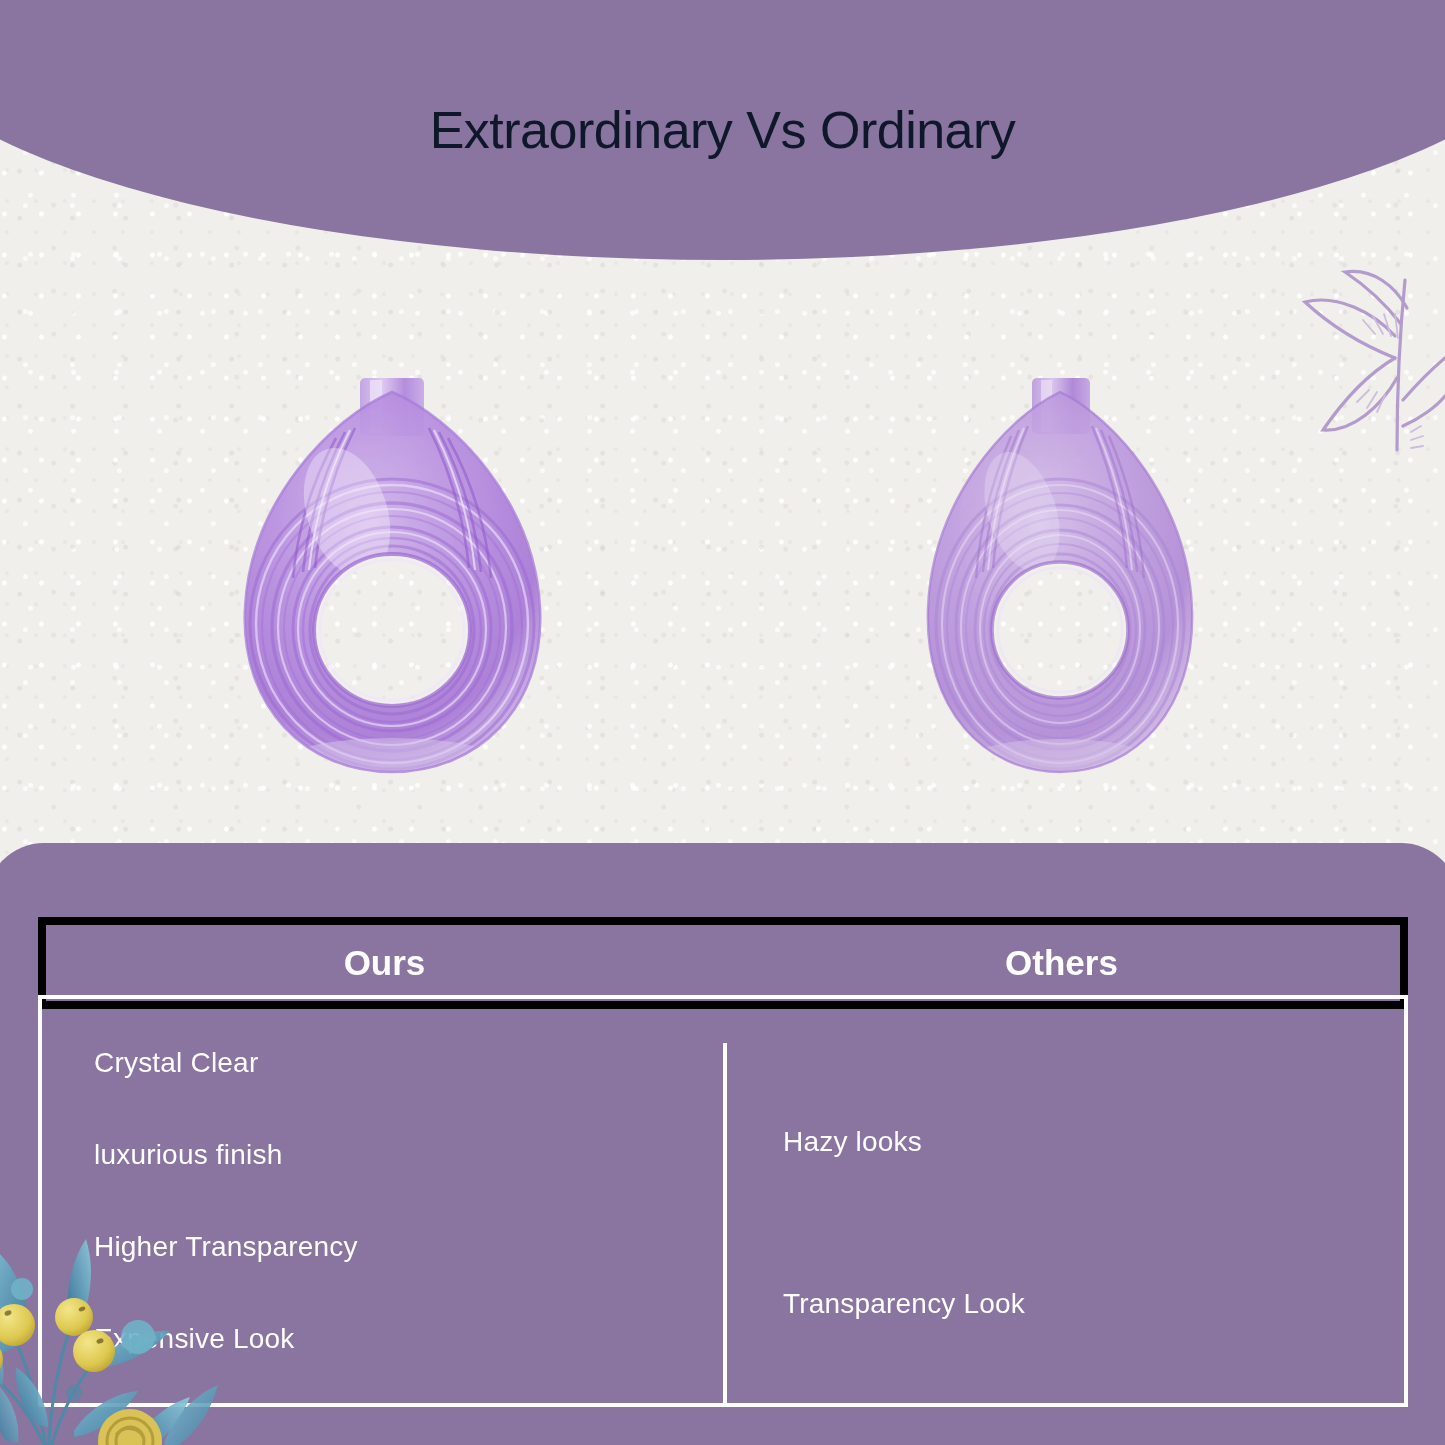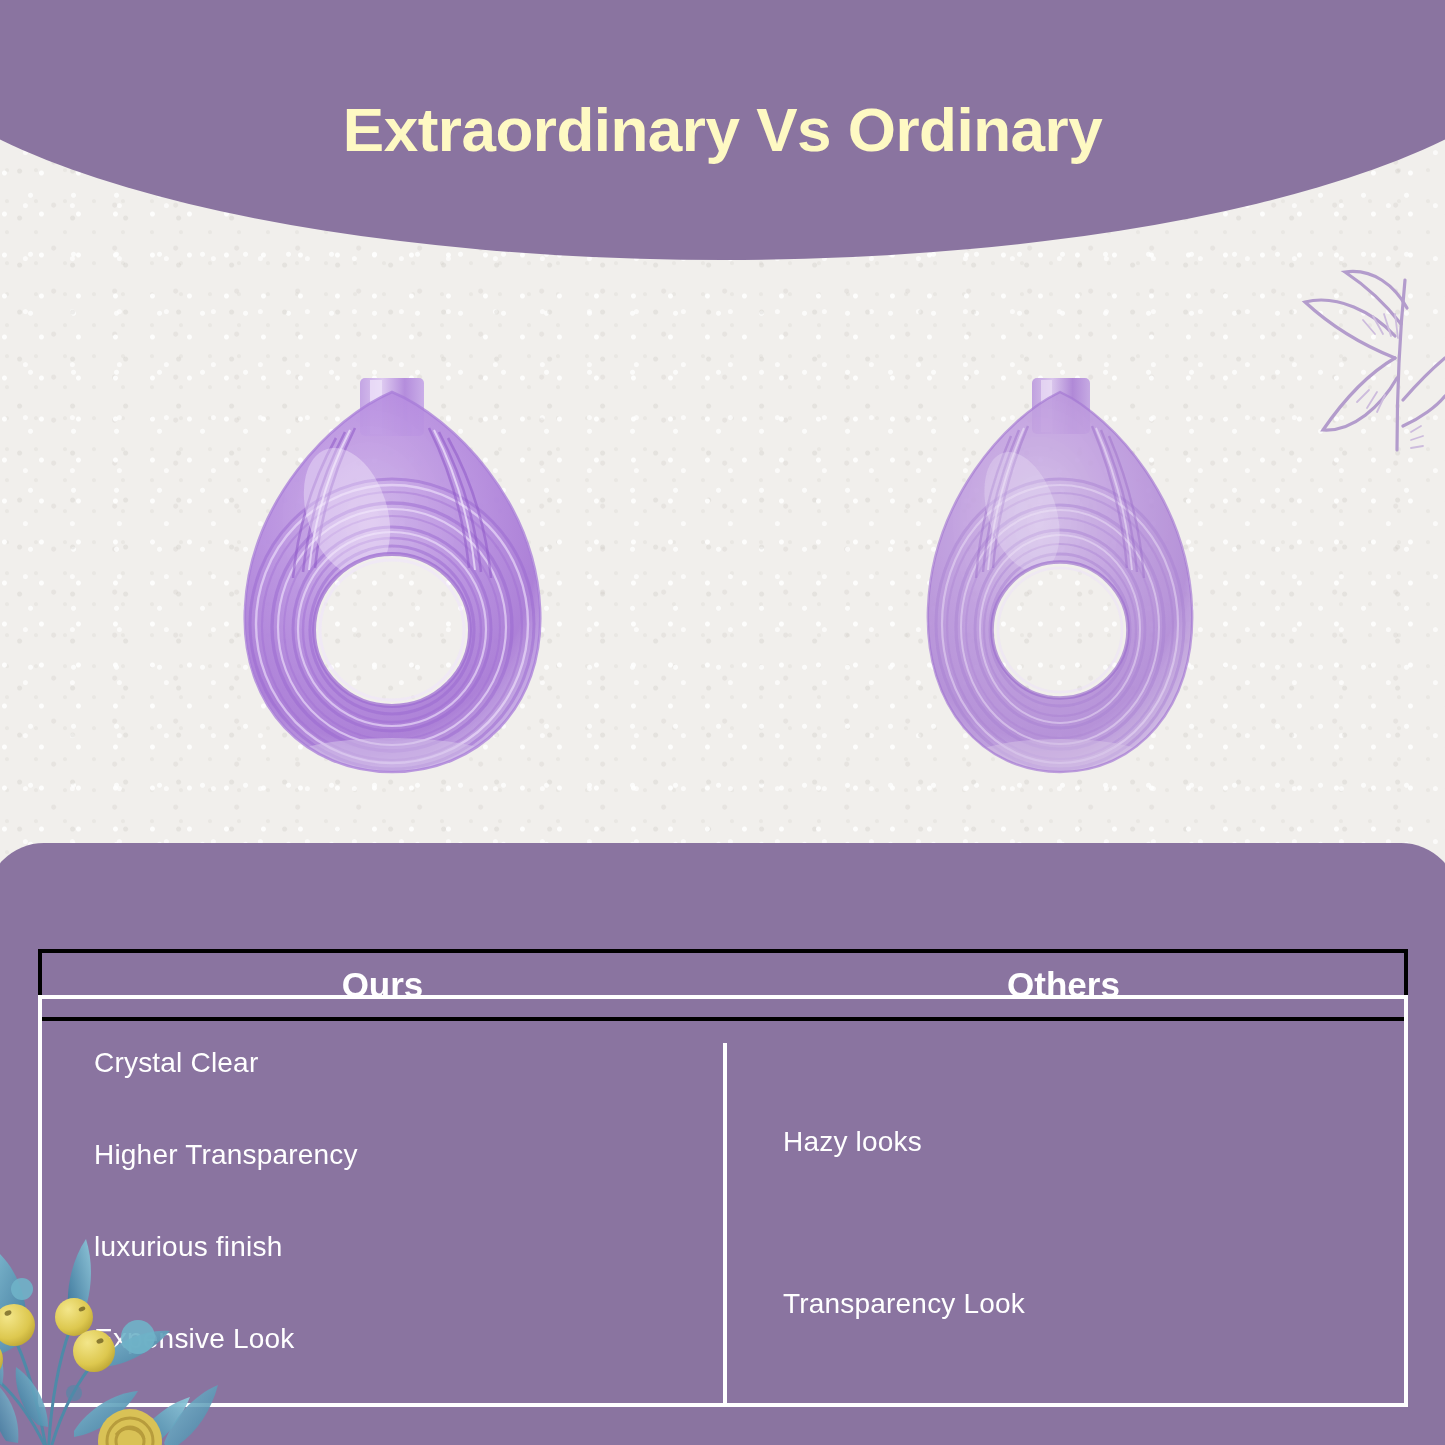--- a/index.html
+++ b/index.html
@@ -43,23 +43,23 @@
     border-bottom-left-radius:50% 34%;
     border-bottom-right-radius:50% 34%;
     overflow:hidden;
   }
   .banner-inner{
     position:absolute; left:120px; top:470px;
     width:1445px; height:260px;
     display:flex; align-items:center; justify-content:center;
   }
   .banner-title{
-    color:#fef9c3;
-    font-size:62px;
-    font-weight:bold;
+    color:#0f172a;
+    font-size:52px;
+    font-weight:normal;
     letter-spacing:-0.5px;
     text-align:center;
     line-height:1;
     white-space:nowrap;
   }
 
   
   .leaf-decor{
     position:absolute;
     right:0; top:250px;
@@ -87,24 +87,23 @@
 
   .compare-table{
     position:absolute;
     left:52px; top:74px;
     width:1370px; height:490px;
   }
 
   .table-head{
     position:absolute;
     left:0; top:0;
-    width:100%; height:72px;
-    border:4px solid #000000;
+    width:100%; height:92px;
+    border:8px solid #000000;
     display:flex;
-    margin-top:32px;
   }
   .th{
     flex:1 1 50%;
     display:flex; align-items:center; justify-content:center;
     color:#ffffff;
     font-size:35px;
     font-weight:bold;
     letter-spacing:0px;
   }
 
@@ -333,22 +332,22 @@
     <div class="compare-table">
 
       <div class="table-head">
         <div class="th">Ours</div>
         <div class="th">Others</div>
       </div>
 
       <div class="table-body">
         <div class="tcol left">
           <div class="cell">Crystal Clear</div>
+          <div class="cell">luxurious finish</div>
           <div class="cell">Higher Transparency</div>
-          <div class="cell">luxurious finish</div>
           <div class="cell">Expensive Look</div>
         </div>
         <div class="tcol right">
           <div class="cell">Hazy looks</div>
           <div class="cell">Transparency Look</div>
         </div>
       </div>
 
     </div>
 

